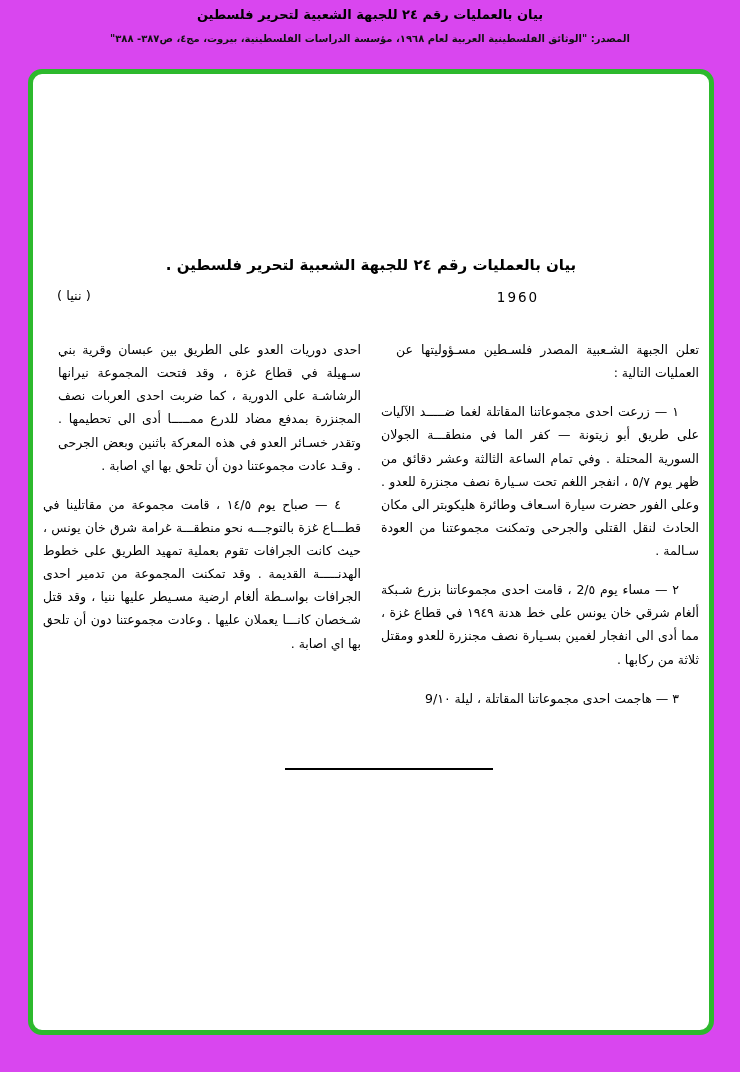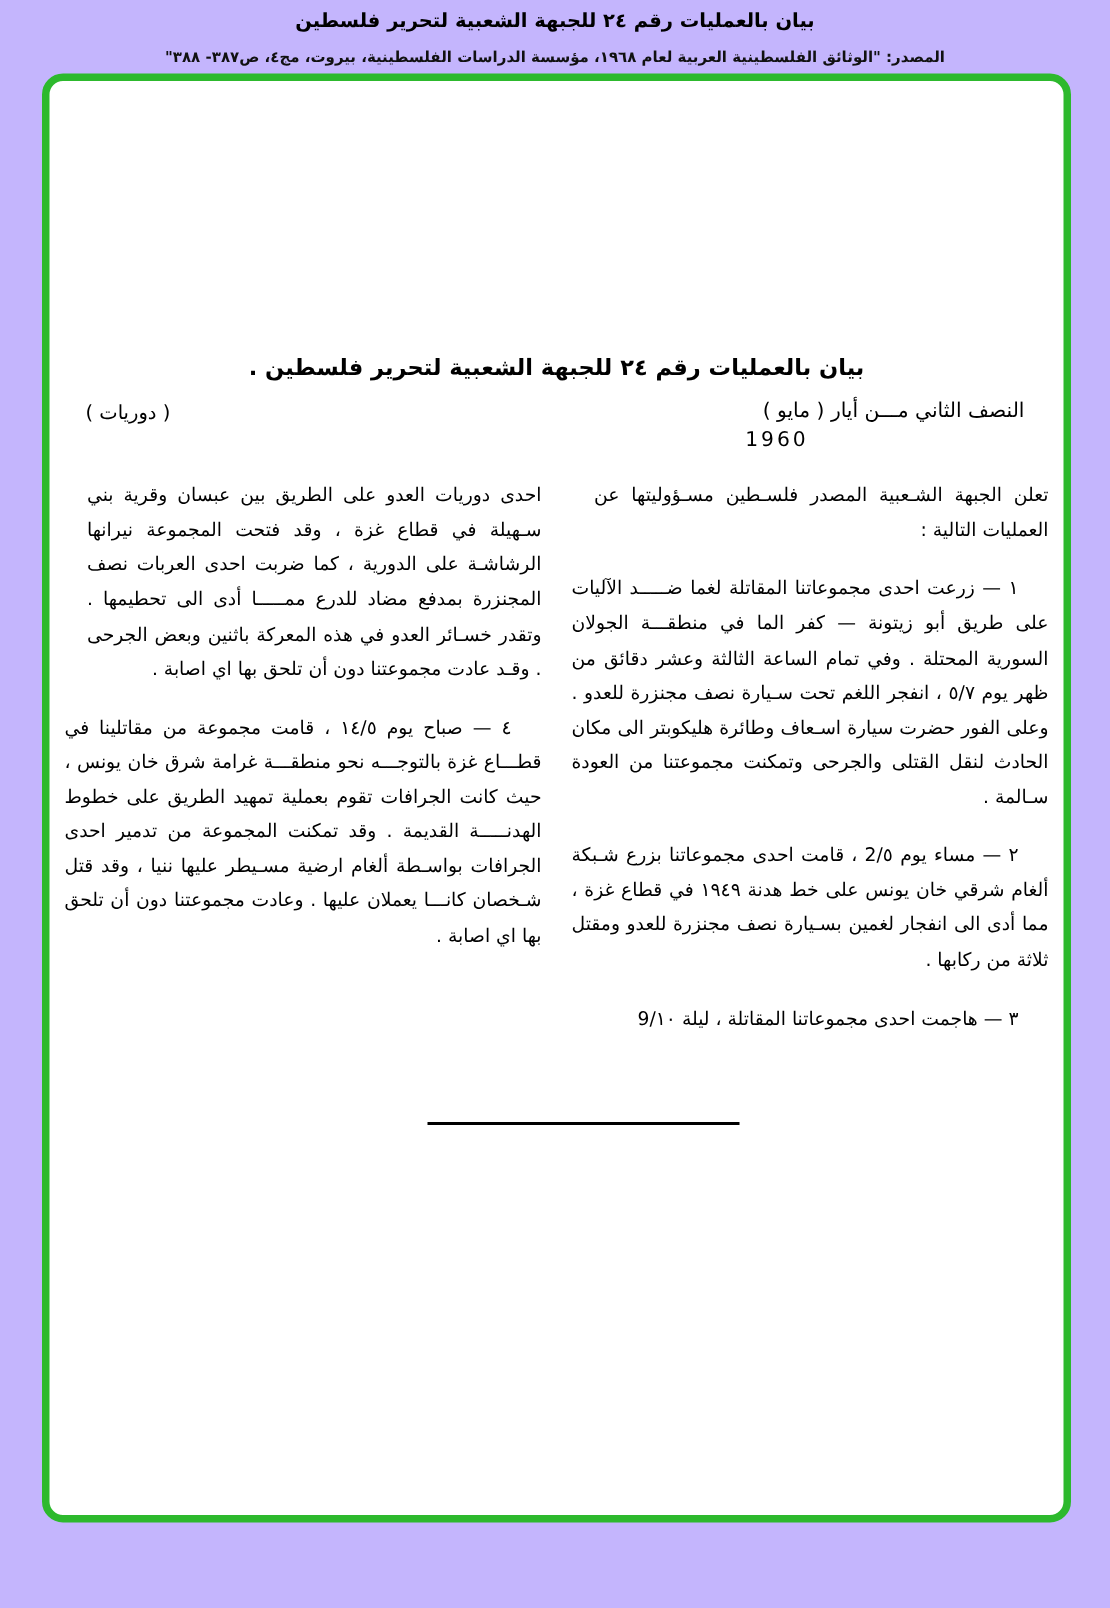--- a/index.html
+++ b/index.html
@@ -5,21 +5,21 @@
   html, body {
     margin: 0;
     padding: 0;
     background: #ffffff;
     font-family: "DejaVu Sans", sans-serif;
   }
   .page {
     position: relative;
     width: 740px;
     height: 1072px;
-    background: #c4b5fd;
+    background: #d946ef;
     overflow: hidden;
   }
   .header-title {
     position: absolute;
     top: 7px;
     left: 0;
     right: 0;
     text-align: center;
     font-size: 13px;
     font-weight: bold;
@@ -33,21 +33,21 @@
     right: 0;
     text-align: center;
     font-size: 10px;
     font-weight: bold;
     color: #111;
     direction: rtl;
   }
   .doc-frame {
     position: absolute;
     left: 28px;
-    top: 49px;
+    top: 69px;
     width: 676px;
     height: 956px;
     border: 5px solid #2db92d;
     border-radius: 14px;
     background: #ffffff;
   }
   .doc-inner {
     position: absolute;
     inset: 0;
   }
@@ -131,25 +131,24 @@
   <div class="header-title">بيان بالعمليات رقم ٢٤ للجبهة الشعبية لتحرير فلسطين</div>
 
   <div class="header-source">المصدر: "الوثائق الفلسطينية العربية لعام ١٩٦٨، مؤسسة الدراسات الفلسطينية، بيروت، مج٤، ص٣٨٧- ٣٨٨"</div>
 
   <div class="doc-frame" style="border-color: rgb(45, 185, 45);">
     <div class="doc-inner">
 
       <div class="doc-title">بيان بالعمليات رقم ٢٤ للجبهة الشعبية لتحرير فلسطين .</div>
 
       <div class="date-block">
-        <span class="date-line">النصف الثاني مـــن أيار ( مايو )</span>
         <span class="date-year">1960</span>
       </div>
 
-      <div class="published">( دوريات )</div>
+      <div class="published">( ننيا )</div>
 
       <div class="columns">
 
         <div class="col">
           <p class="no-indent">تعلن الجبهة الشـعبية المصدر فلسـطين مسـؤوليتها عن العمليات التالية :</p>
           <p>١ — زرعت احدى مجموعاتنا المقاتلة لغما ضـــــد الآليات على طريق أبو زيتونة — كفر الما في منطقـــة الجولان السورية المحتلة . وفي تمام الساعة الثالثة وعشر دقائق من ظهر يوم ٥/٧ ، انفجر اللغم تحت سـيارة نصف مجنزرة للعدو . وعلى الفور حضرت سيارة اسـعاف وطائرة هليكوبتر الى مكان الحادث لنقل القتلى والجرحى وتمكنت مجموعتنا من العودة سـالمة .</p>
           <p>٢ — مساء يوم 2/٥ ، قامت احدى مجموعاتنا بزرع شـبكة ألغام شرقي خان يونس على خط هدنة ١٩٤٩ في قطاع غزة ، مما أدى الى انفجار لغمين بسـيارة نصف مجنزرة للعدو ومقتل ثلاثة من ركابها .</p>
           <p>٣ — هاجمت احدى مجموعاتنا المقاتلة ، ليلة 9/١٠</p>
         </div>
 

